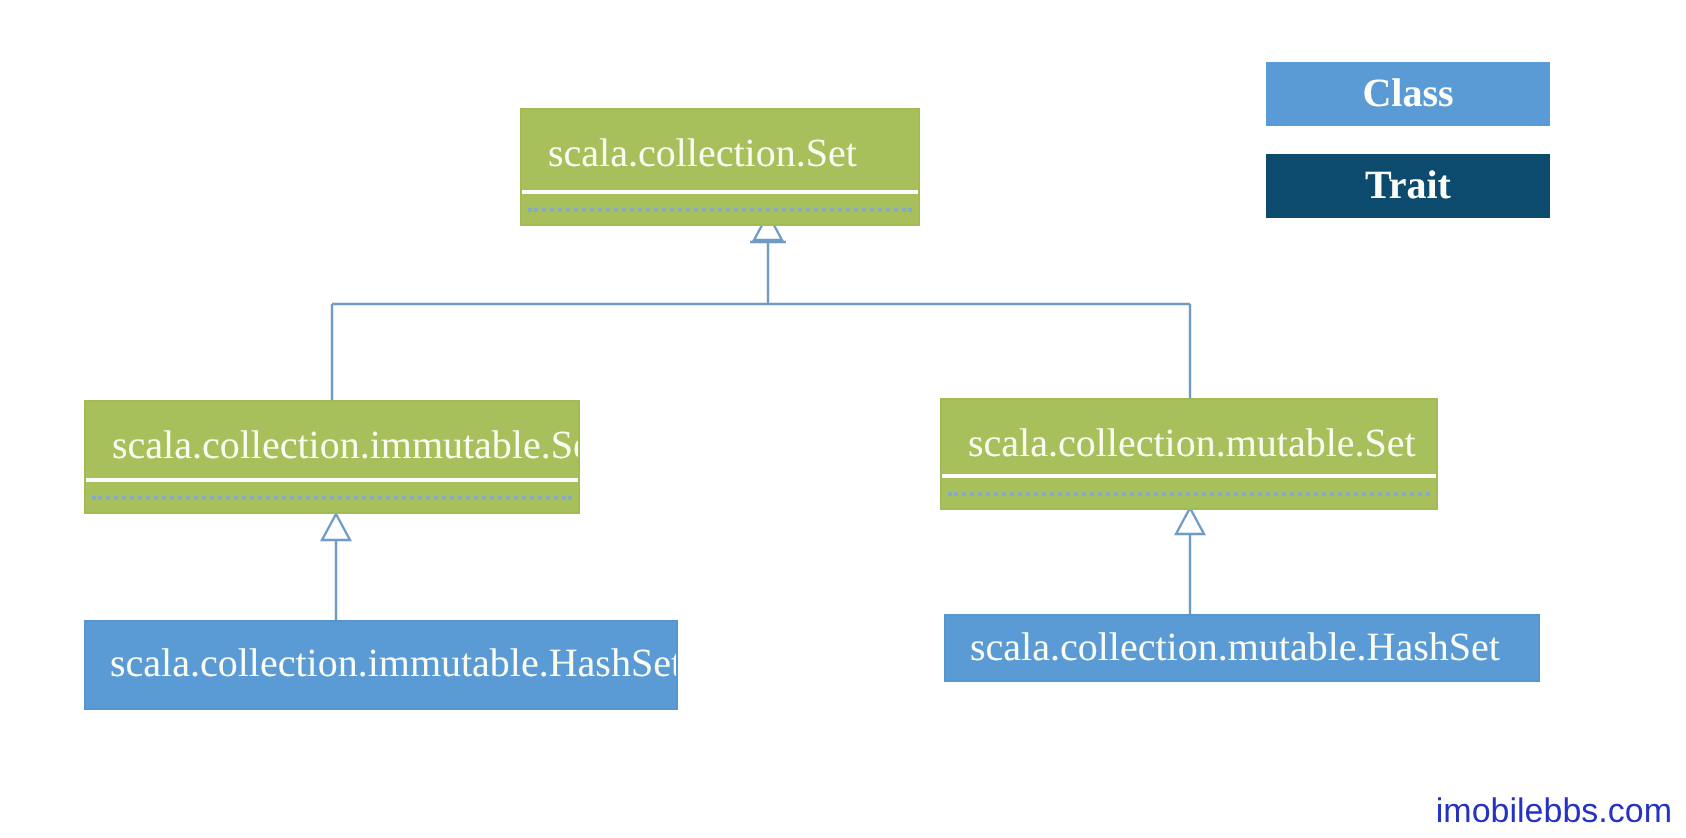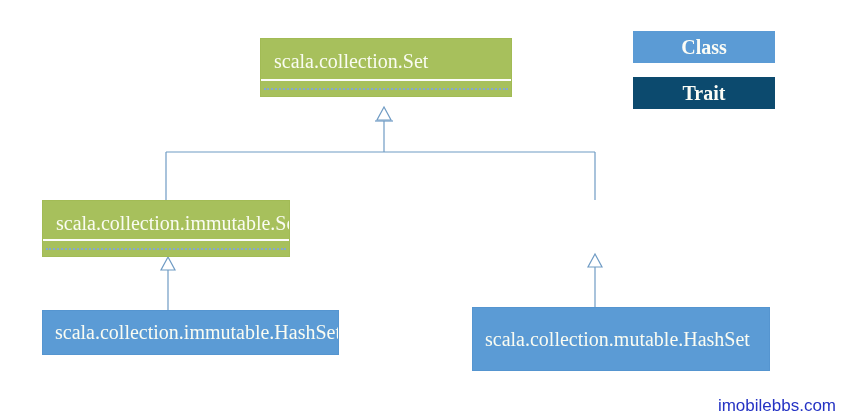--- a/index.html
+++ b/index.html
@@ -105,39 +105,44 @@
         <polygon points="168,257 161,270 175,270" fill="#ffffff"></polygon>
       </g>
 
       <g>
         <line x1="595" y1="267" x2="595" y2="308"></line>
         <polygon points="595,254 588,267 602,267" fill="#ffffff"></polygon>
       </g>
     </g>
   </svg>
 
-  <div class="node trait" style="left:260px; top:38px; width:252px; height:59px;">
+  <div class="node trait" style="left:260px; top:54px; width:200px; height:59px;">
     <span class="node-label">scala.collection.Set</span>
     <div class="white-line"></div>
     <div class="trait-dotted"></div>
   </div>
 
   <div class="node trait" style="left:42px; top:200px; width:248px; height:57px;">
     <span class="node-label">scala.collection.immutable.Set</span>
     <div class="white-line"></div>
     <div class="trait-dotted"></div>
   </div>
 
+  <div class="node trait" style="left:470px; top:199px; width:249px; height:56px;">
+    <span class="node-label">scala.collection.mutable.Set</span>
+    <div class="white-line"></div>
+    <div class="trait-dotted"></div>
+  </div>
 
   <div class="node class" style="left:42px; top:310px; width:297px; height:45px;">
     <span class="node-label">scala.collection.immutable.HashSet</span>
 
   </div>
 
-  <div class="node class" style="left:472px; top:307px; width:298px; height:64px;">
+  <div class="node class" style="left:472px; top:307px; width:298px; height:34px;">
     <span class="node-label">scala.collection.mutable.HashSet</span>
 
   </div>
 
   <div class="legend-item legend-class">
     <span>Class</span>
   </div>
   <div class="legend-item legend-trait">
     <span>Trait</span>
   </div>

